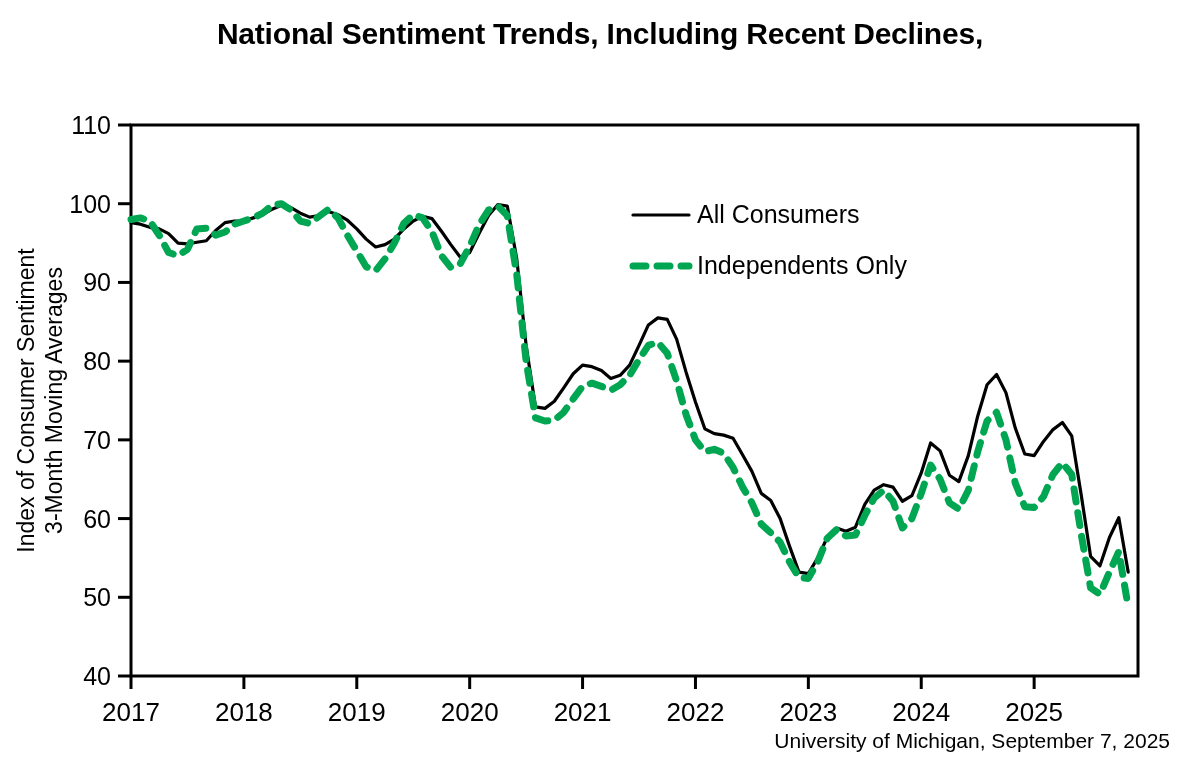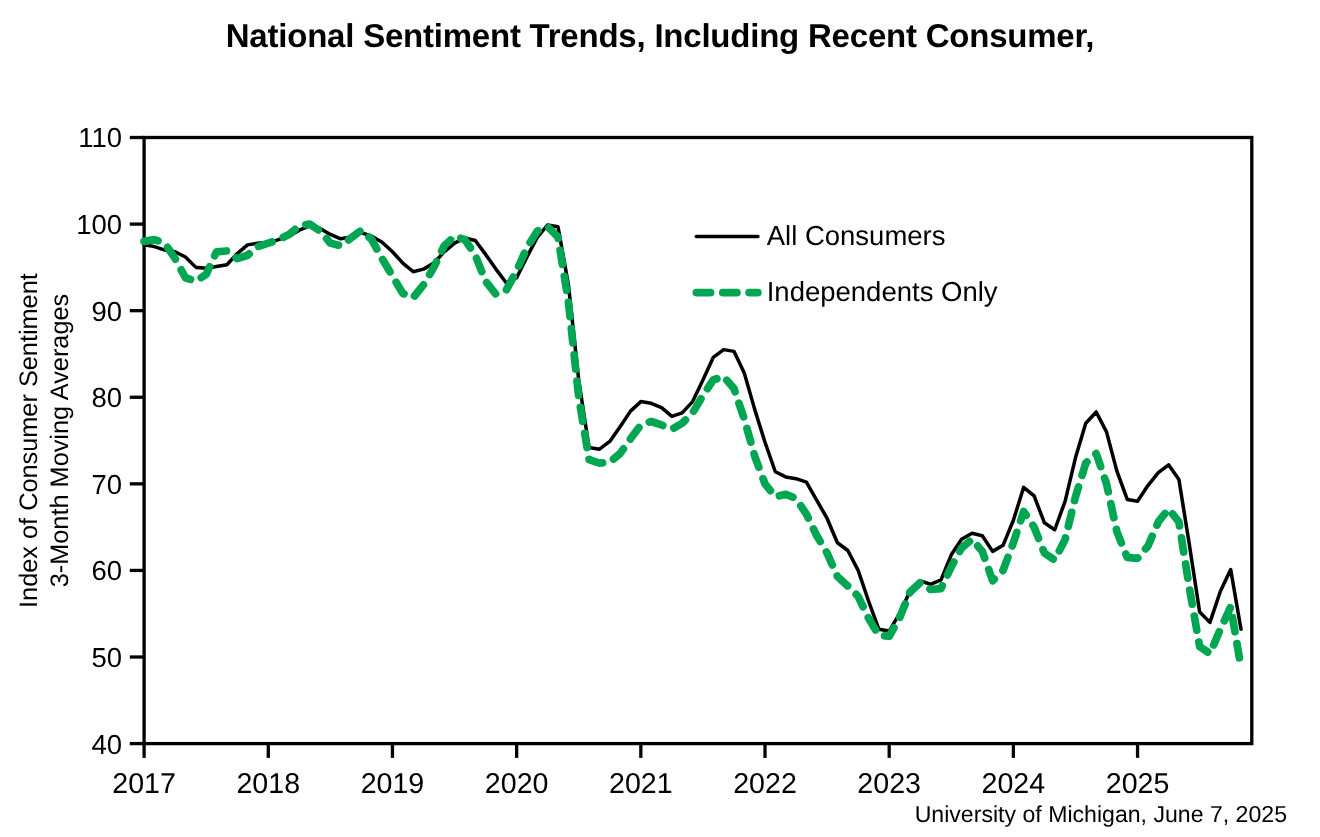--- a/index.html
+++ b/index.html
@@ -53,21 +53,21 @@
     font-family:"Liberation Sans", sans-serif;
     white-space:nowrap;
   }
 </style>
 </head>
 <body>
 
 <div id="chart-root">
 
   <div class="title-block">
-    <span class="title-line">National Sentiment Trends, Including Recent Consumer,</span>
+    <span class="title-line">National Sentiment Trends, Including Recent Declines,</span>
   </div>
 
   <svg class="plot-svg" width="1200" height="761">
     <g id="axis-layer">
         <rect x="131" y="125" width="1007" height="551" fill="none" stroke="#000000" stroke-width="3"></rect>
         <line x1="118" y1="676" x2="131" y2="676" stroke="#000000" stroke-width="3"></line>
         <text x="111" y="685" class="ytick-label">40</text>
         <line x1="118" y1="597.2857142857143" x2="131" y2="597.2857142857143" stroke="#000000" stroke-width="3"></line>
         <text x="111" y="606.2857142857143" class="ytick-label">50</text>
         <line x1="118" y1="518.5714285714286" x2="131" y2="518.5714285714286" stroke="#000000" stroke-width="3"></line>
@@ -108,14 +108,14 @@
         <path d="M131.00 219.46 L140.37 217.88 L149.85 221.03 L159.22 235.20 L168.59 252.52 L178.08 255.67 L187.45 249.37 L196.82 228.90 L206.30 228.12 L215.67 235.20 L225.04 232.05 L234.52 224.18 L243.89 221.03 L253.26 217.88 L262.75 213.16 L272.12 205.29 L281.49 203.71 L290.97 210.01 L300.34 221.03 L309.71 223.39 L319.19 216.31 L328.56 209.22 L337.93 217.88 L347.41 235.20 L356.78 250.94 L366.15 266.69 L375.64 270.62 L385.01 258.81 L394.38 243.07 L403.86 223.39 L413.23 214.73 L422.60 217.88 L432.08 232.05 L441.45 255.67 L450.82 267.47 L460.31 263.54 L469.68 246.22 L479.05 224.97 L488.53 210.01 L497.90 206.08 L507.27 215.52 L516.75 274.56 L526.12 361.14 L535.49 417.82 L544.98 420.97 L554.35 420.18 L563.72 412.31 L573.20 398.93 L582.57 386.33 L591.94 383.18 L601.42 386.33 L610.79 390.27 L620.16 384.76 L629.65 375.31 L639.02 359.57 L648.39 345.40 L657.87 342.25 L667.24 353.27 L676.61 380.82 L686.09 414.67 L695.46 439.86 L704.83 451.66 L714.31 449.30 L723.68 453.24 L733.06 467.41 L742.54 487.09 L751.91 502.83 L761.28 524.08 L770.76 532.74 L780.13 542.19 L789.50 561.86 L798.98 577.61 L808.35 578.39 L817.72 561.86 L827.21 538.25 L836.58 529.59 L845.95 535.89 L855.43 535.10 L864.80 515.42 L874.17 498.11 L883.65 490.23 L893.02 501.25 L902.39 528.02 L911.88 518.57 L921.25 493.38 L930.62 465.05 L940.10 479.21 L949.47 502.83 L958.84 509.13 L968.32 490.23 L977.69 451.66 L987.06 420.97 L996.55 412.31 L1005.92 439.86 L1015.29 483.15 L1024.77 506.76 L1034.14 507.55 L1043.51 496.53 L1052.99 474.49 L1062.36 462.68 L1071.73 474.49 L1081.22 534.31 L1090.59 587.84 L1099.96 594.14 L1109.44 572.10 L1118.81 551.63 L1128.18 606.73" fill="none" stroke="#00A651" stroke-width="7" stroke-linecap="round" stroke-linejoin="round" stroke-dasharray="13 11"></path>
       </g>
     <g id="legend-layer">
         <line x1="633" y1="215" x2="689" y2="215" stroke="#000000" stroke-width="3.2" stroke-linecap="round"></line>
         <text x="697" y="216" class="legend-label">All Consumers</text>
         <line x1="633" y1="266" x2="689" y2="266" stroke="#00A651" stroke-width="7" stroke-linecap="round" stroke-dasharray="13 11"></line>
         <text x="697" y="267" class="legend-label">Independents Only</text>
       </g>
   </svg>
 
-  <div class="source-note">University of Michigan, June 7, 2025</div>
+  <div class="source-note">University of Michigan, September 7, 2025</div>
 </div>
 
 </body></html>

